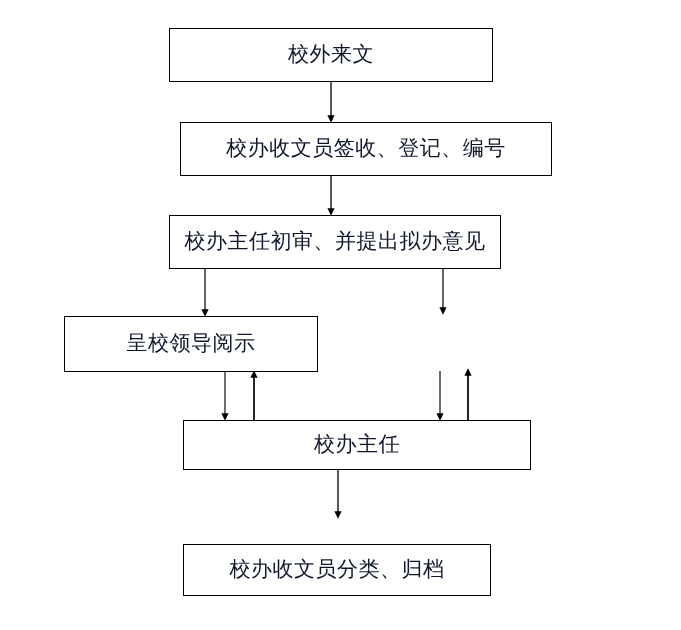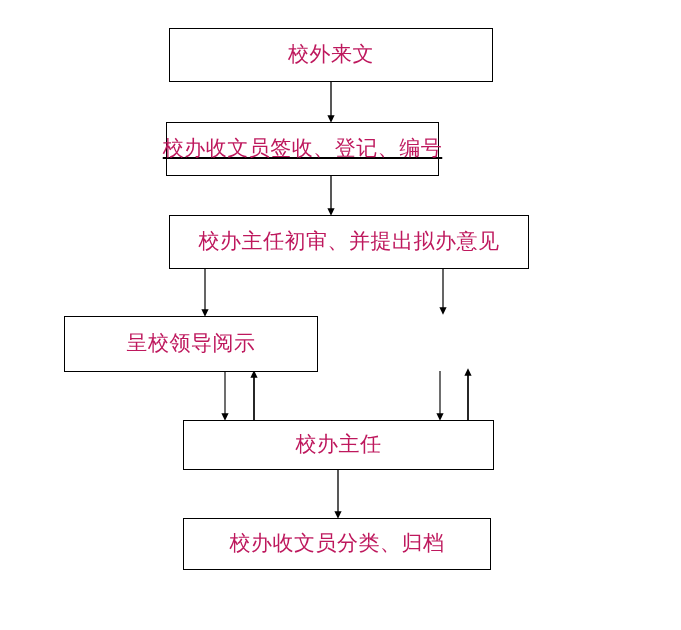--- a/index.html
+++ b/index.html
@@ -29,30 +29,30 @@
     align-items: center;
     justify-content: center;
     text-align: center;
     letter-spacing: 0.5px;
     z-index: 2;
   }
   .node .label {
     font-size: 21px;
     line-height: 1.2;
     white-space: nowrap;
-    color: #be185d;
+    color: #0f172a;
   }
   
   #node-incoming      { left: 169px; top: 28px;  width: 324px; height: 54px; }
-  #node-register      { left: 166px; top: 122px; width: 273px; height: 54px; text-decoration: underline; }
-  #node-review        { left: 169px; top: 215px; width: 360px; height: 54px; text-align: center; }
+  #node-register      { left: 180px; top: 122px; width: 372px; height: 54px; }
+  #node-review        { left: 169px; top: 215px; width: 332px; height: 54px; text-align: center; }
   #node-leaders       { left: 64px;  top: 316px; width: 254px; height: 56px; }
   #node-departments   { left: 338px; top: 314px; width: 249px; height: 57px; }
-  #node-director      { left: 183px; top: 420px; width: 311px; height: 50px; }
-  #node-archive       { left: 183px; top: 518px; width: 308px; height: 52px; }
+  #node-director      { left: 183px; top: 420px; width: 348px; height: 50px; }
+  #node-archive       { left: 183px; top: 544px; width: 308px; height: 52px; }
 
   
   #connectors {
     position: absolute;
     left: 0;
     top: 0;
     width: 681px;
     height: 630px;
     z-index: 1;
   }

